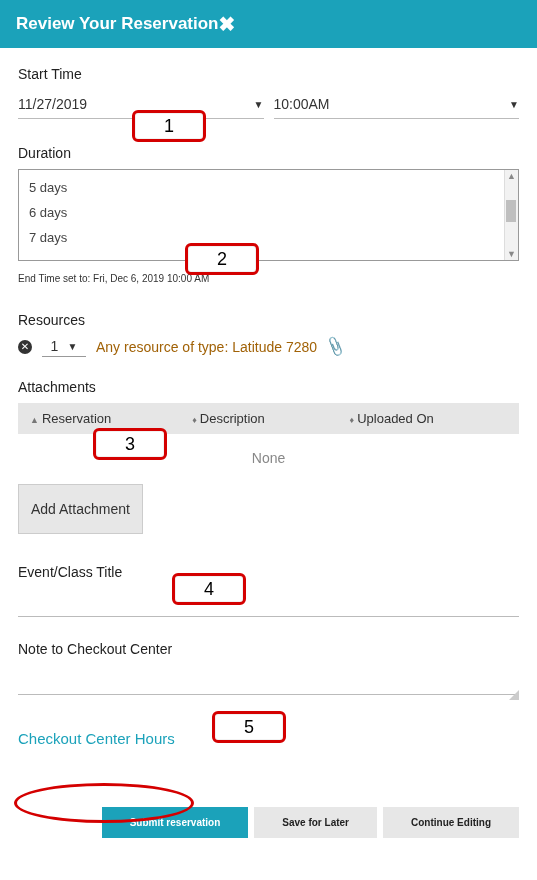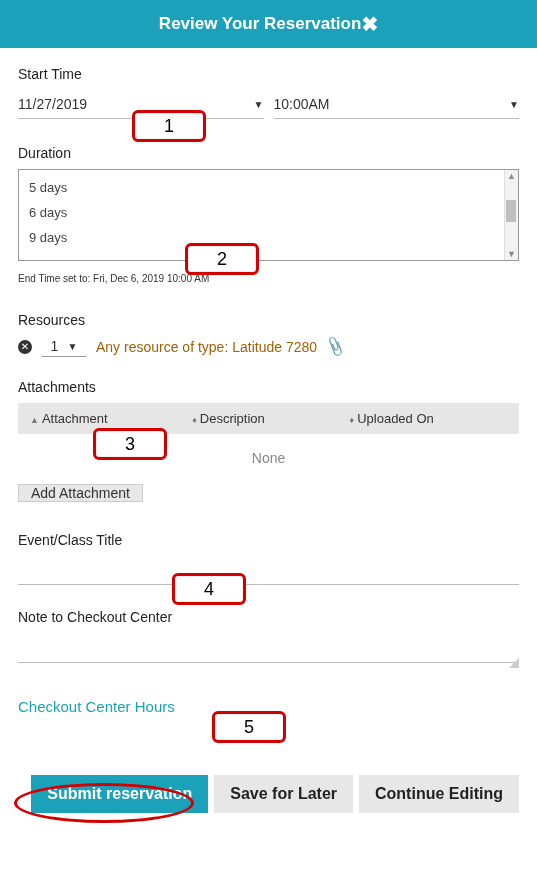--- a/index.html
+++ b/index.html
@@ -8,21 +8,21 @@
     font-family: Arial, Helvetica, sans-serif;
     font-size: 14px;
     color: #333;
     width: 537px;
   }
   .header {
     background: #1BA2BA;
     color: #fff;
     padding: 12px 16px;
     display: flex;
-    justify-content: center;
+    justify-content: flex-start;
     align-items: center;
   }
   .header-title {
     font-weight: bold;
     font-size: 17px;
   }
   .close-x {
     font-size: 20px;
     font-weight: bold;
     cursor: pointer;
@@ -158,21 +158,21 @@
   }
   .none-row {
     text-align: center;
     color: #888;
     padding: 16px 0 18px 0;
     font-size: 14px;
   }
   .add-att-btn {
     background: #e7e7e7;
     border: 1px solid #ccc;
-    padding: 0 12px;
+    padding: 16px 12px;
     font-size: 14px;
     cursor: pointer;
     display: inline-block;
     margin-bottom: 30px;
   }
   .text-input-underline {
     border: none;
     border-bottom: 1px solid #bbb;
     width: 100%;
     padding: 6px 0;
@@ -218,22 +218,22 @@
     cursor: pointer;
     display: inline-block;
   }
   .footer-btns {
     display: flex;
     justify-content: flex-end;
     gap: 6px;
     margin-top: 60px;
   }
   .btn {
-    padding: 10px 16px;
-    font-size: 16px;
+    padding: 10px 28px;
+    font-size: 10px;
     font-weight: bold;
     border: none;
     cursor: pointer;
   }
   .btn-primary {
     background: #1BA2BA;
     color: #fff;
   }
   .btn-secondary {
     background: #e7e7e7;
@@ -313,21 +313,21 @@
       <span class="caret">▼</span>
     </div>
   </div>
 
   
   <div class="field-label">Duration</div>
   <div class="duration-box">
     <div class="duration-list">
       <div class="duration-item">5 days</div>
       <div class="duration-item">6 days</div>
-      <div class="duration-item">9 days</div>
+      <div class="duration-item">7 days</div>
     </div>
     <div class="scrollbar-track">
       <div class="scroll-arrow up">▲</div>
       <div class="scrollbar-thumb"></div>
       <div class="scroll-arrow down">▼</div>
     </div>
   </div>
 
   <div class="endtime-text">End Time set to: Fri, Dec 6, 2019 10:00 AM</div>
 
@@ -340,21 +340,21 @@
       <span class="caret">▼</span>
     </div>
     <span class="resource-text">Any resource of type: Latitude 7280</span>
     <span class="clip-icon">📎</span>
   </div>
 
   
   <div class="field-label">Attachments</div>
   <div class="att-table-head">
     <div class="col-att">
-      <span class="sort-glyph">▲</span><span>Attachment</span>
+      <span class="sort-glyph">▲</span><span>Reservation</span>
     </div>
     <div class="col-desc">
       <span class="sort-glyph">♦</span><span>Description</span>
     </div>
     <div class="col-up">
       <span class="sort-glyph">♦</span><span>Uploaded On</span>
     </div>
   </div>
   <div class="none-row">None</div>
   <div class="add-att-btn">Add Attachment</div>

